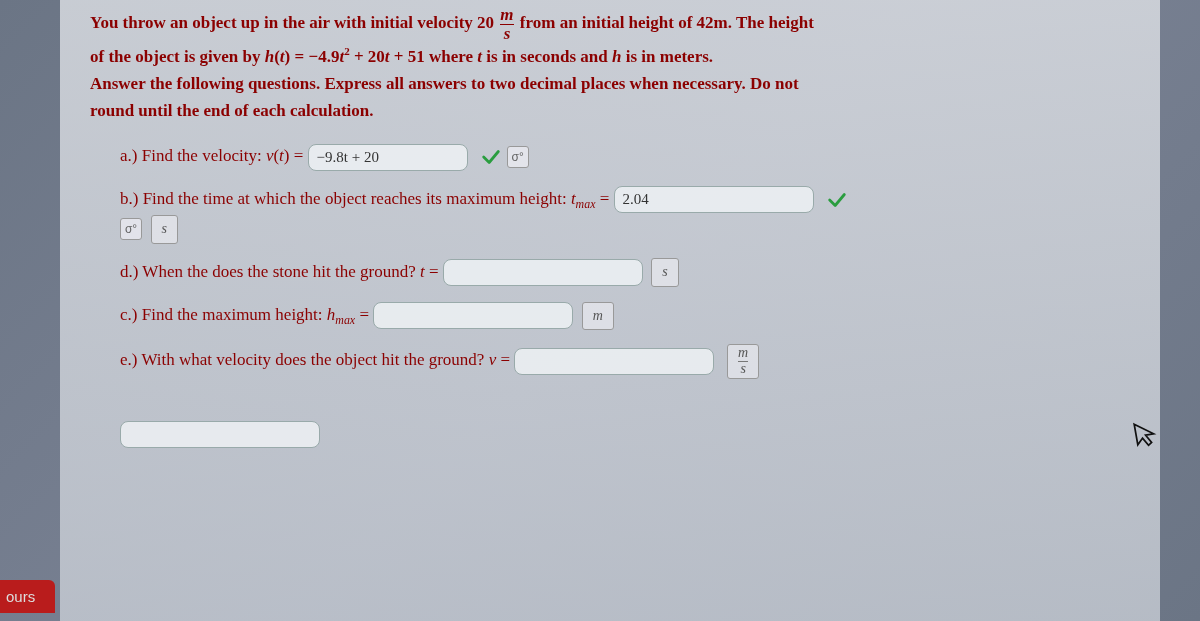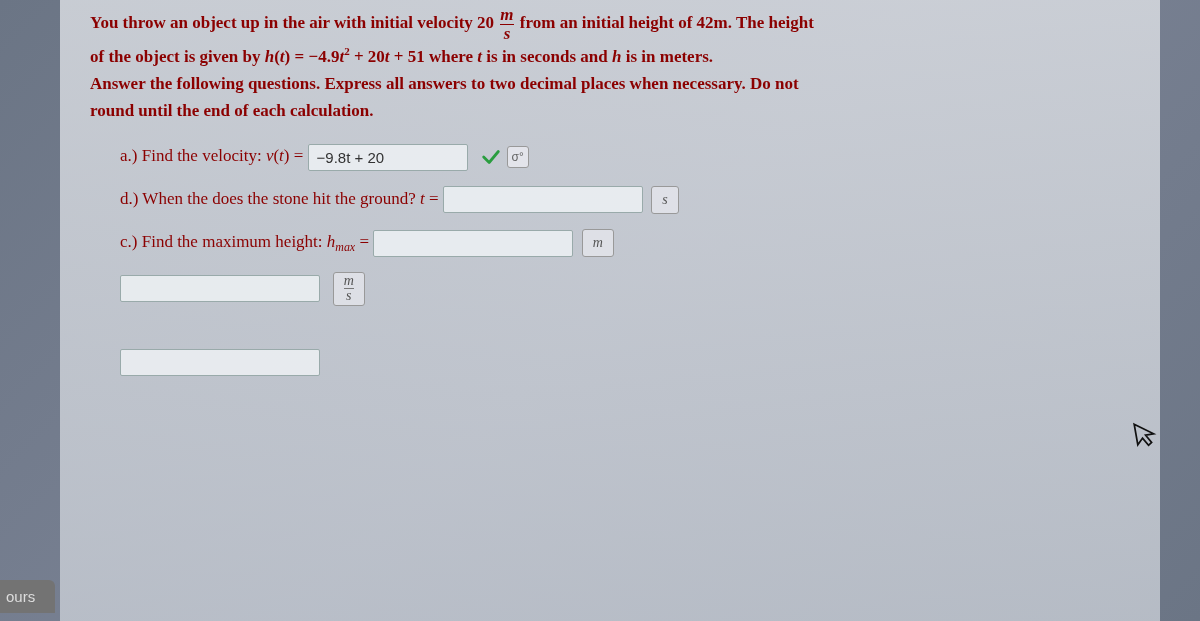--- a/index.html
+++ b/index.html
@@ -30,25 +30,25 @@
     display:inline-block; vertical-align:middle; text-align:center; line-height:1.05;
     font-style:italic; margin:0 2px;
   }
   .intro .frac .num { display:block; }
   .intro .frac .den { display:block; border-top:1px solid #8b0000; }
   .part { margin: 14px 0 14px 30px; }
   .ital { font-style: italic; }
   sup { font-style: normal; font-size:0.65em; }
   sub { font-style: italic; font-size:0.7em; }
   input[type=text] {
-    font-family: Liberation Sans, sans-serif;
+    font-family: Liberation Serif, serif;
     font-size: 15px;
     padding: 4px 8px;
     border: 1px solid #9aa;
-    border-radius: 2px;
+    border-radius: 8px;
     background: rgba(235,238,242,0.9);
     color: #333;
     vertical-align: middle;
   }
   .filled { color:#333; }
   .check {
     display:inline-block; width:22px; height:22px;
     vertical-align:middle;
   }
   .check svg { display:block; }
@@ -74,21 +74,21 @@
     background: rgba(240,240,245,0.6);
     padding:1px 10px; color:#555; font-style:italic; line-height:1.05;
     font-size:14px;
   }
   .unit-frac .n { display:block; }
   .unit-frac .d { display:block; border-top:1px solid #777; }
   .sidebar-tab {
     position:absolute;
     left:0; bottom:8px;
     width:55px;
-    background:#737373;
+    background:#b91c1c;
     color:#ddd;
     font-family: sans-serif;
     font-size:15px;
     padding:8px 6px;
     text-align:left;
     border-top-right-radius:6px;
   }
   .cursor {
     position:absolute;
     right:40px;
@@ -120,34 +120,48 @@
     <input type="text" class="filled" style="width: 160px;" value="−9.8t + 20">
     &nbsp;
     <span class="check">
       <svg viewBox="0 0 24 24" width="22" height="22">
           <path d="M4 12 L10 18 L20 6" stroke="#2a9d3f" stroke-width="3" fill="none" stroke-linecap="round" stroke-linejoin="round"></path>
         </svg>
     </span>
     <span class="preview">σ°</span>
   </div>
 
+  <div class="part">
+    <span>b.) Find the time at which the object reaches its maximum height: <span class="ital">t</span><sub>max</sub> = </span>
+    <input type="text" class="filled" style="width: 200px;" value="2.04">
+    &nbsp;
+    <span class="check">
+      <svg viewBox="0 0 24 24" width="22" height="22">
+          <path d="M4 12 L10 18 L20 6" stroke="#2a9d3f" stroke-width="3" fill="none" stroke-linecap="round" stroke-linejoin="round"></path>
+        </svg>
+    </span>
+    <br>
+    <span class="preview">σ°</span>
+    &nbsp;<span class="unit-badge">s</span>
+  </div>
 
   <div class="part">
     <span>d.) When the does the stone hit the ground? <span class="ital">t</span> = </span>
     <input type="text" style="width: 200px;" value="">
     &nbsp;<span class="unit-badge">s</span>
   </div>
 
   <div class="part">
     <span>c.) Find the maximum height: <span class="ital">h</span><sub>max</sub> = </span>
     <input type="text" style="width: 200px;" value="">
     &nbsp;<span class="unit-badge">m</span>
   </div>
 
   <div class="part">
+    <span>e.) With what velocity does the object hit the ground? <span class="ital">v</span> = </span>
     <input type="text" style="width: 200px;" value="">
     &nbsp;
     <span class="unit-frac">
       <span class="n">m</span>
       <span class="d">s</span>
     </span>
   </div>
 
   <div class="part">
     <br>

